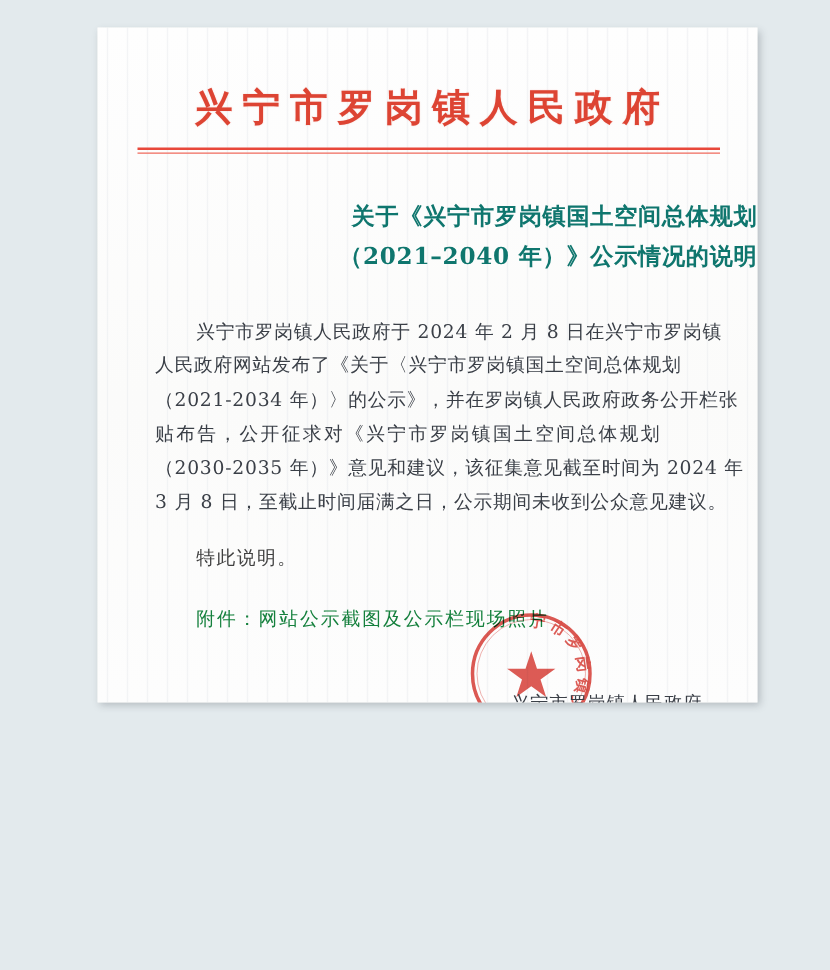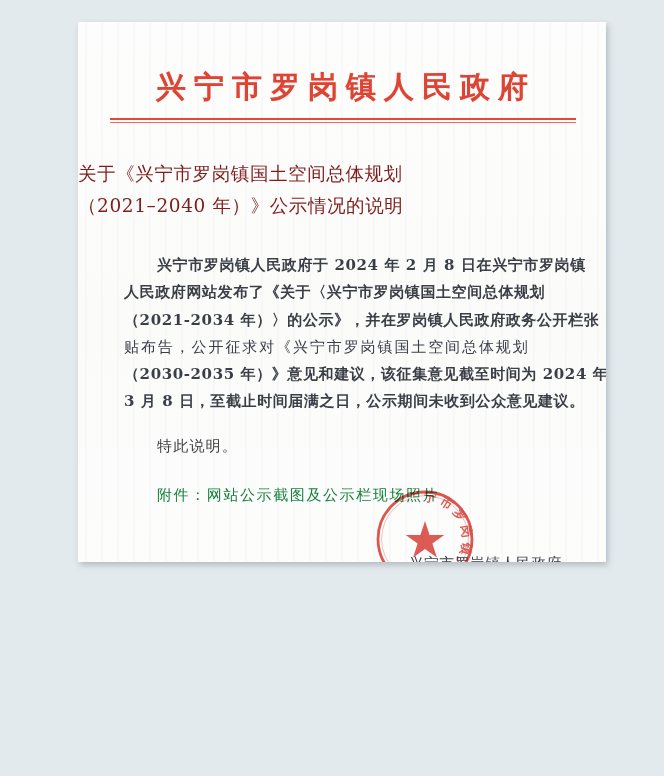--- a/index.html
+++ b/index.html
@@ -86,25 +86,25 @@
     height: 1.1px;
     background: #ef6a5c;
   }
 
   
   #doc-title {
     position: absolute;
     left: 0;
     right: 0;
     top: 136px;
-    text-align: left;
-    font-family: "DejaVu Serif", "Liberation Serif", serif;
-    font-weight: normal;
+    text-align: right;
+    font-family: "DejaVu Serif", "Liberation Serif", serif;
+    font-weight: bold;
     font-size: 18.5px;
-    color: #7f1d1d;
+    color: #0f766e;
     line-height: 32px;
     letter-spacing: .6px;
   }
   #doc-title .line { display: block; white-space: nowrap; }
 
   
   #body-copy {
     position: absolute;
     left: 46px;
     right: 40px;
@@ -114,21 +114,21 @@
     color: #3a3f47;
     line-height: 27.3px;
   }
   #body-copy .para-line {
     display: block;
     white-space: nowrap;
     text-align: justify;
   }
   #body-copy .indent { padding-left: 33px; }
   #body-copy .tracked { letter-spacing: 1.9px; }
-  #body-copy .tracked-narrow { letter-spacing: .6px; font-weight: bold; }
+  #body-copy .tracked-narrow { letter-spacing: .6px; }
 
   #closing-line {
     position: absolute;
     left: 46px;
     top: 415px;
     font-family: "DejaVu Serif", "Liberation Serif", serif;
     font-size: 15px;
     color: #404040;
     padding-left: 33px;
     letter-spacing: 1.2px;

